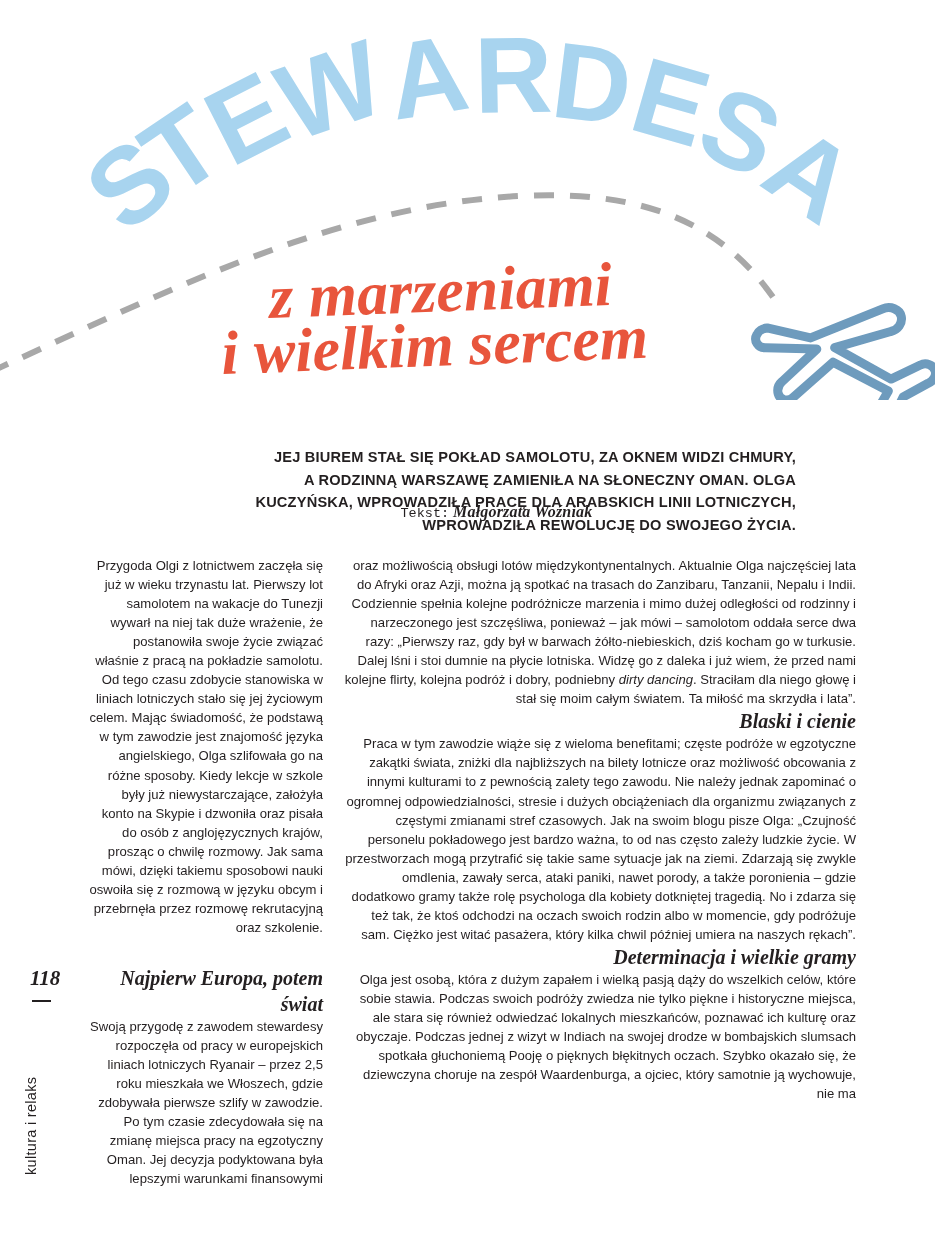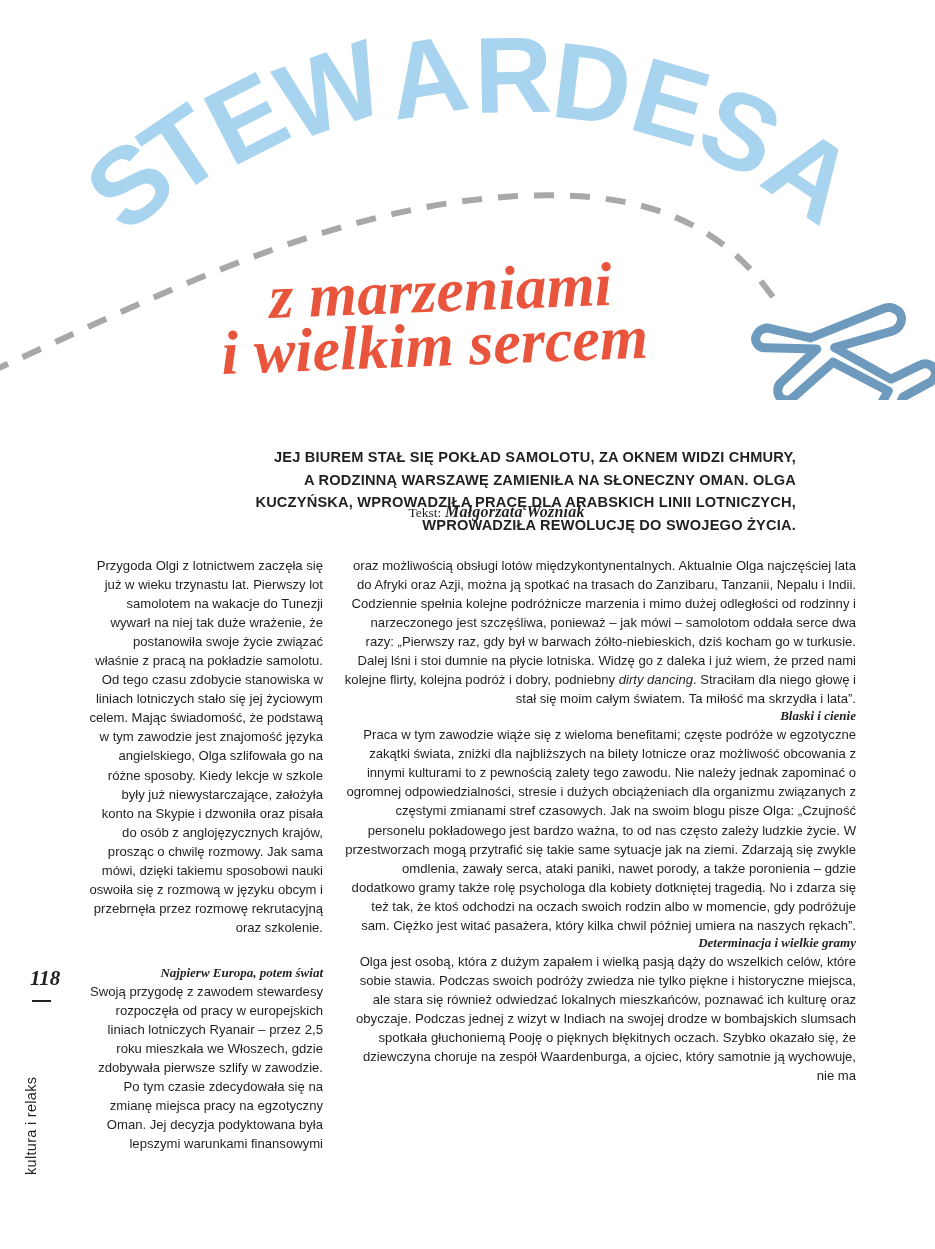--- a/index.html
+++ b/index.html
@@ -66,21 +66,21 @@
   #byline {
     position: absolute;
     left: 186px;
     top: 503px;
     width: 610px;
     text-align: center;
     font-size: 14px;
     color: #231f20;
   }
   #byline .tekst-label {
-    font-family: Liberation Serif, serif;
+    font-family: Liberation Mono, monospace;
     font-size: 13.5px;
     margin-left: 11px;
   }
   #byline .author {
     font-family: "Liberation Serif", serif;
     font-style: italic;
     font-weight: bold;
     font-size: 16px;
     letter-spacing: 0.2px;
   }
@@ -104,21 +104,21 @@
     width: 512px;
   }
   .col p {
     margin: 0;
   }
   .col p + p { margin-top: 0; }
   .sec-head {
     font-family: "Liberation Serif", serif;
     font-style: italic;
     font-weight: bold;
-    font-size: 13px;
+    font-size: 20px;
     line-height: 1.3;
     margin: 13px 0 1px 0;
     color: #231f20;
   }
   #col-left .sec-head { margin-top: 28px; }
   .body-par { margin: 0; }
   .it { font-style: italic; }
 
   
   #folio {

